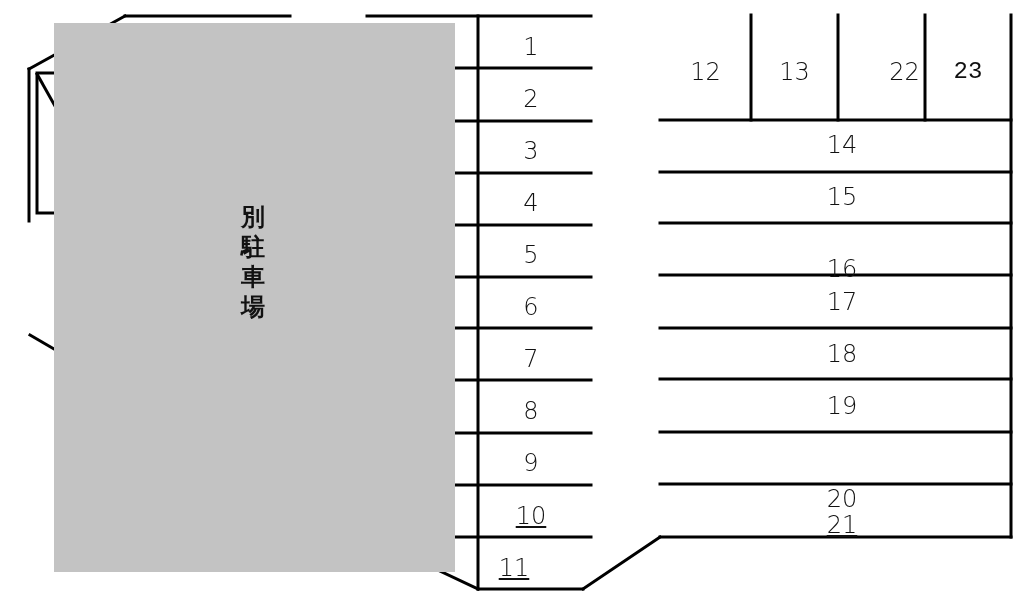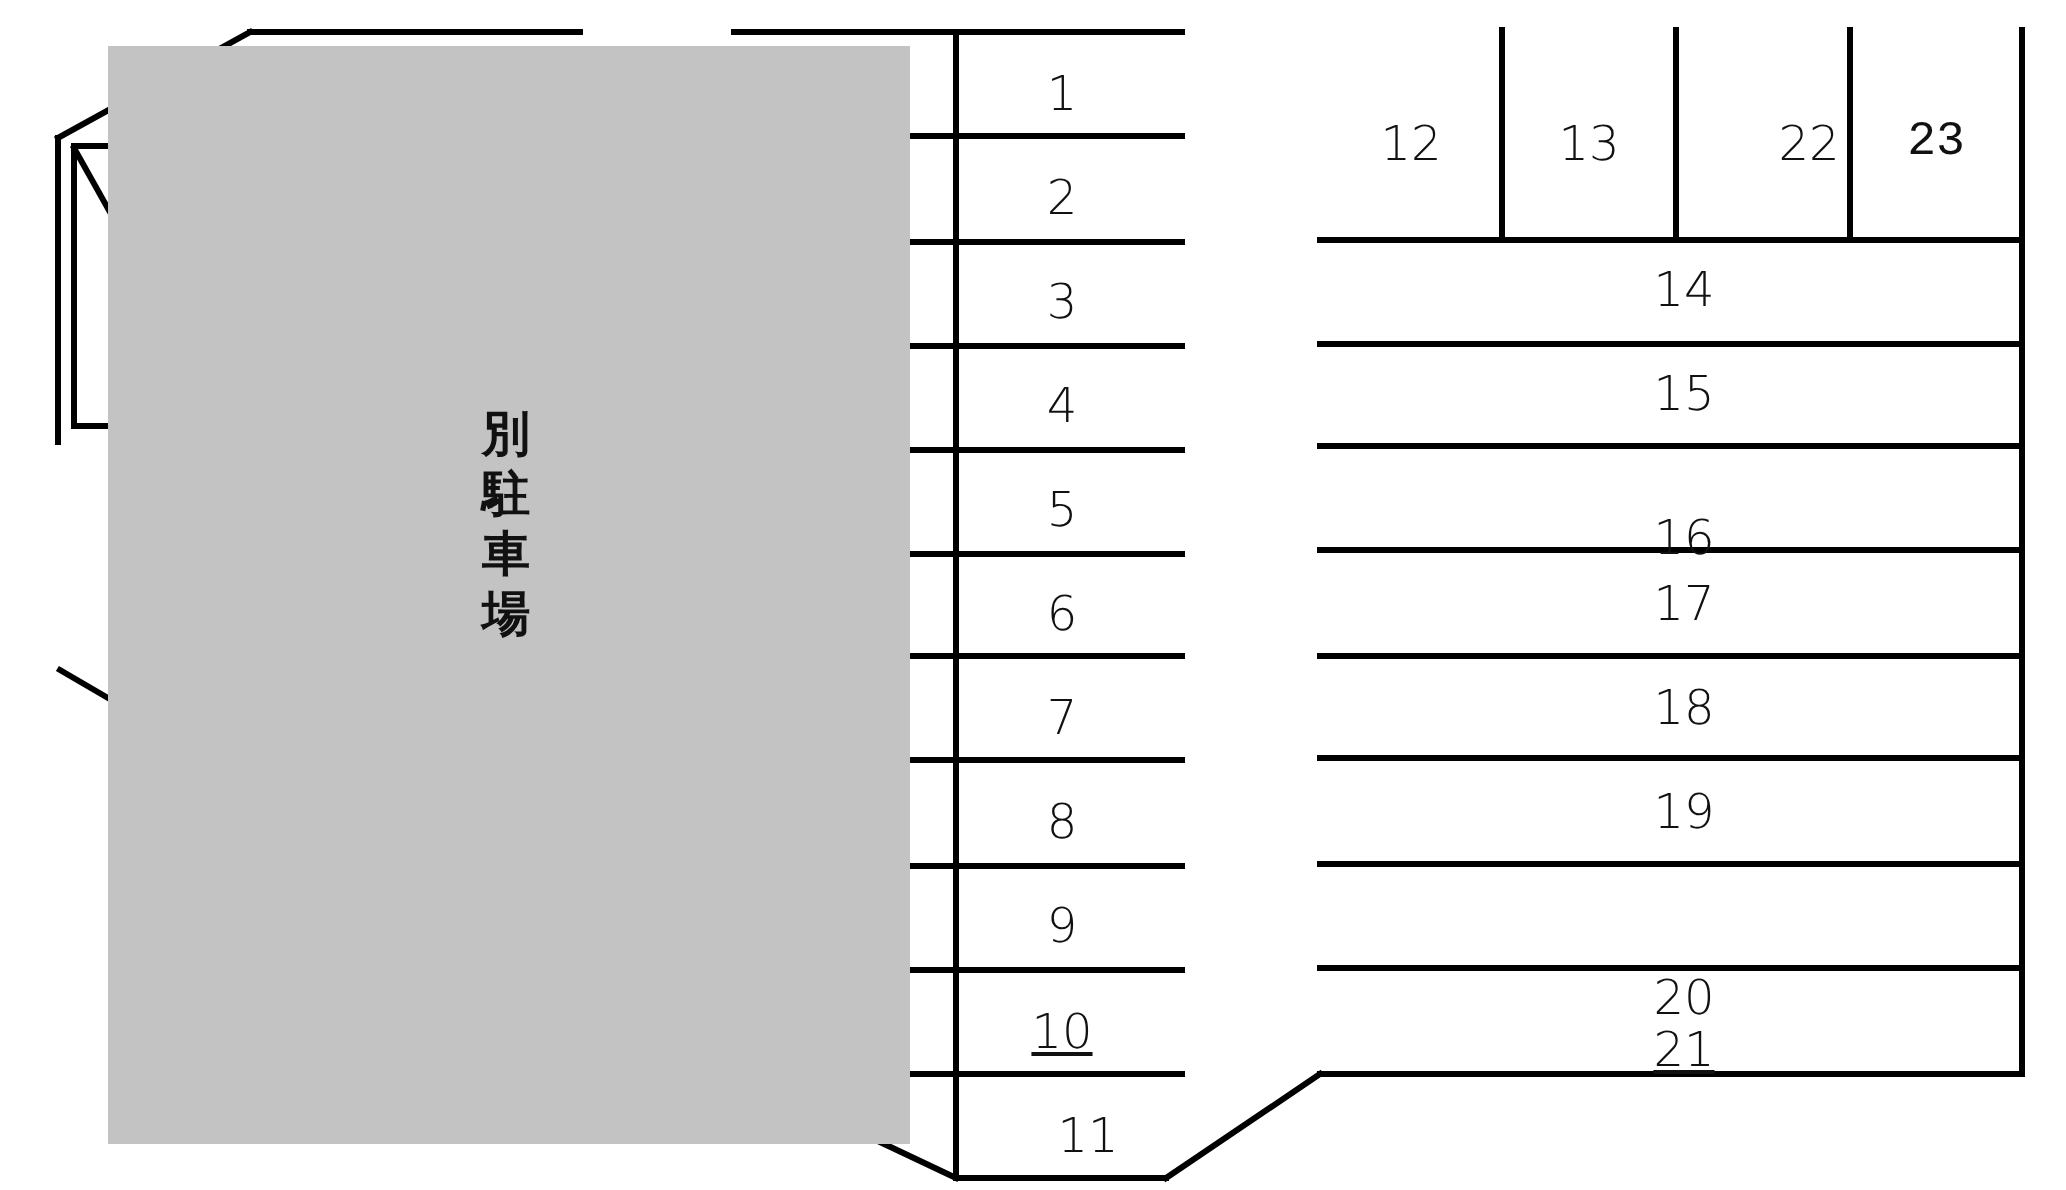--- a/index.html
+++ b/index.html
@@ -74,21 +74,21 @@
 <div class="num" style="left:491px;width:80px;top:35px;">1</div>
 <div class="num" style="left:491px;width:80px;top:87px;">2</div>
 <div class="num" style="left:491px;width:80px;top:139px;">3</div>
 <div class="num" style="left:491px;width:80px;top:191px;">4</div>
 <div class="num" style="left:491px;width:80px;top:243px;">5</div>
 <div class="num" style="left:491px;width:80px;top:295px;">6</div>
 <div class="num" style="left:491px;width:80px;top:347px;">7</div>
 <div class="num" style="left:491px;width:80px;top:399px;">8</div>
 <div class="num" style="left:491px;width:80px;top:451px;">9</div>
 <div class="num" style="left:491px;width:80px;top:504px;text-decoration:underline;">10</div>
-<div class="num" style="left:504px;width:80px;top:556px;">11</div>
+<div class="num" style="left:474px;width:80px;top:556px;text-decoration:underline;">11</div>
 
 <div class="num" style="left:660px;width:91px;top:60px;">12</div>
 <div class="num" style="left:751px;width:87px;top:60px;">13</div>
 <div class="num" style="left:838px;width:87px;top:60px;margin-left:23px;">22</div>
 <div class="num" style="left:925px;width:86px;top:60px;font-family:Liberation Mono, monospace;">23</div>
 
 <div class="num" style="left:792px;width:100px;top:133px;">14</div>
 <div class="num" style="left:792px;width:100px;top:185px;">15</div>
 <div class="num" style="left:792px;width:100px;top:237px;margin-top:20px;">16</div>
 <div class="num" style="left:792px;width:100px;top:290px;">17</div>

